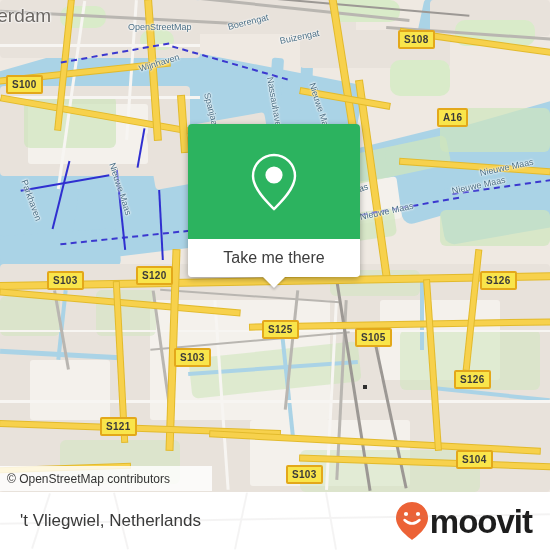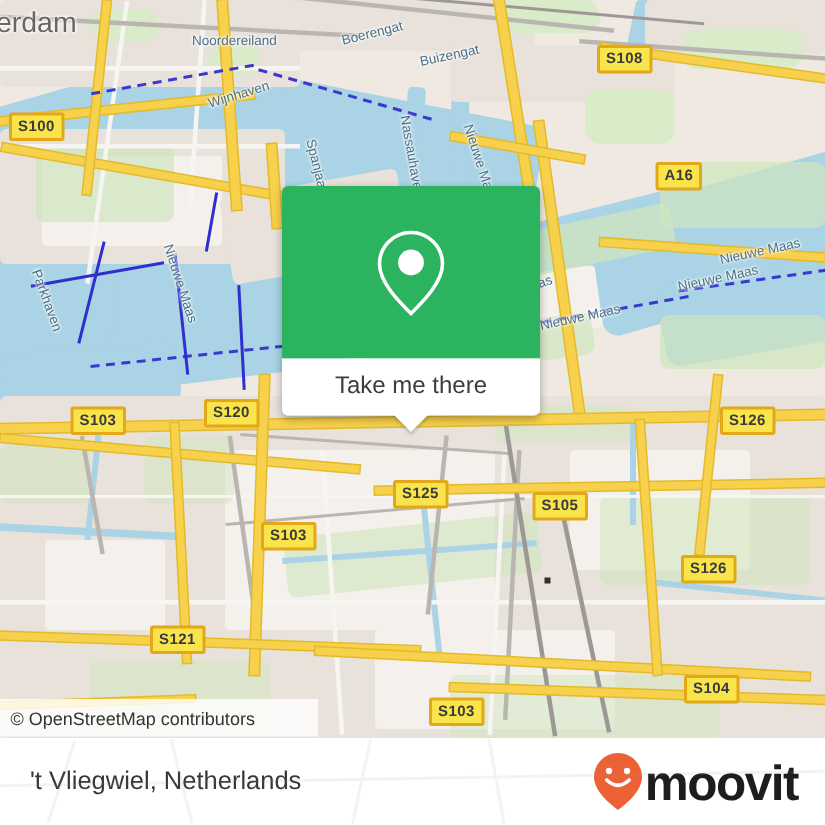--- a/index.html
+++ b/index.html
@@ -232,21 +232,21 @@
     <div class="riverline" style="left:20px;top:182px;width:90px;height:2px;transform:rotate(-10deg);"></div>
     <div class="riverline" style="left:140px;top:128px;width:2px;height:40px;transform:rotate(10deg);"></div>
 
     <div style="position:absolute;left:363px;top:385px;width:4px;height:4px;background:#2f2f2f;"></div>
 
     <div class="mlabel big" id="city-label" style="left:-8px;top:5px;">terdam</div>
 
     <div id="label-layer">
         <div class="mlabel water-lab" style="left: 228px; top: 22px; transform: rotate(-14deg); transform-origin: left center;">Boerengat</div>
         <div class="mlabel water-lab" style="left: 280px; top: 36px; transform: rotate(-12deg); transform-origin: left center;">Buizengat</div>
-        <div class="mlabel water-lab" style="left: 128px; top: 22px; transform: rotate(0deg); transform-origin: left center;">Noordereiland</div>
+        <div class="mlabel water-lab" style="left: 128px; top: 22px; transform: rotate(0deg); transform-origin: left center;">OpenStreetMap</div>
         <div class="mlabel water-lab" style="left: 139px; top: 64px; transform: rotate(-17deg); transform-origin: left center;">Wijnhaven</div>
         <div class="mlabel water-lab" style="left: 270px; top: 72px; transform: rotate(80deg); transform-origin: left center;">Nassauhaven</div>
         <div class="mlabel water-lab" style="left: 312px; top: 78px; transform: rotate(72deg); transform-origin: left center;">Nieuwe Maas</div>
         <div class="mlabel water-lab" style="left: 207px; top: 88px; transform: rotate(76deg); transform-origin: left center;">Spanjaardstraat</div>
         <div class="mlabel water-lab" style="left: 24px; top: 175px; transform: rotate(70deg); transform-origin: left center;">Parkhaven</div>
         <div class="mlabel water-lab" style="left: 112px; top: 158px; transform: rotate(72deg); transform-origin: left center;">Nieuwe Maas</div>
         <div class="mlabel water-lab" style="left: 480px; top: 168px; transform: rotate(-12deg); transform-origin: left center;">Nieuwe Maas</div>
         <div class="mlabel water-lab" style="left: 452px; top: 186px; transform: rotate(-12deg); transform-origin: left center;">Nieuwe Maas</div>
         <div class="mlabel water-lab" style="left: 360px; top: 212px; transform: rotate(-12deg); transform-origin: left center;">Nieuwe Maas</div>
         <div class="mlabel water-lab" style="left: 316px; top: 198px; transform: rotate(-18deg); transform-origin: left center;">Nieuwe Maas</div>

